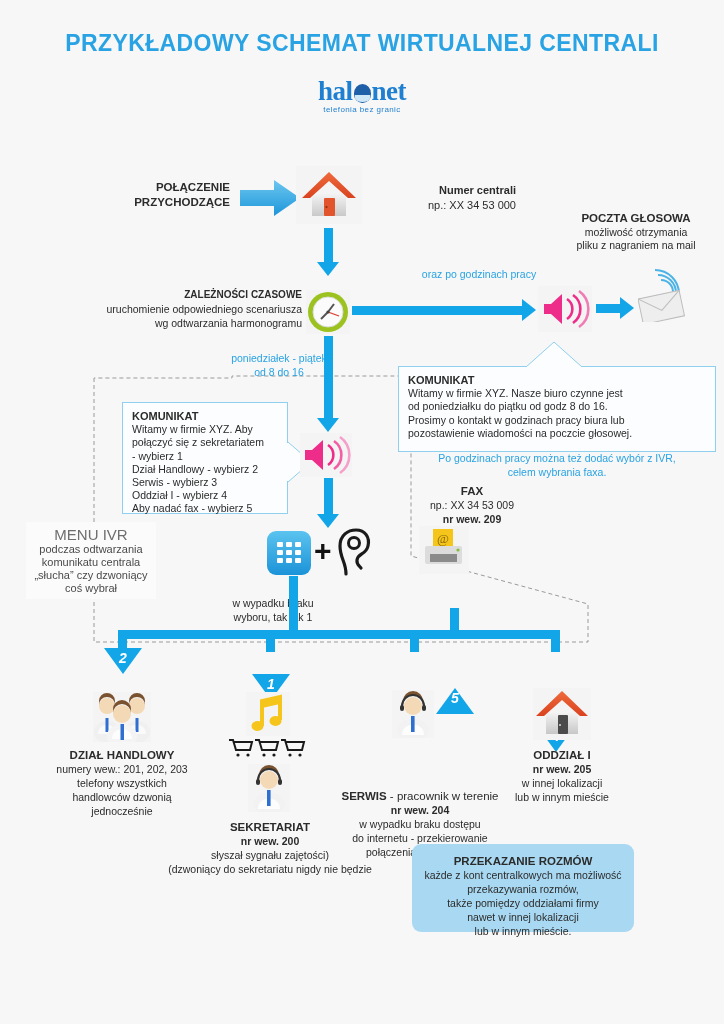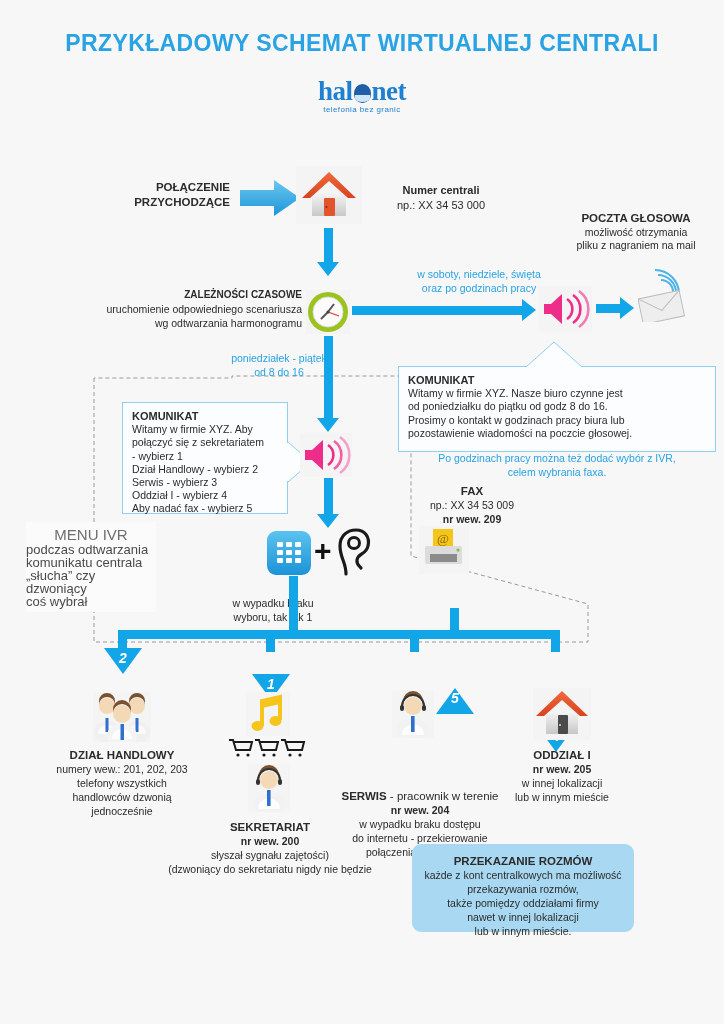--- a/index.html
+++ b/index.html
@@ -79,21 +79,21 @@
     box-sizing:border-box;
   }
   .cyanbox{
     background:#a9d9f2;border-radius:9px;
     font-size:10.5px;line-height:14px;text-align:center;
     padding:10px 8px;box-sizing:border-box;
   }
   .iconbox{background:#f4f4f4;}
   .menuivr{background:#fbfbfb;}
   .big-grey{font-size:15px;color:#6e6e6e;font-weight:normal;text-align:center;}
-  .grey-sub{font-size:13px;line-height:13px;color:#4a4a4a;}
+  .grey-sub{font-size:11px;line-height:13px;color:#4a4a4a;text-align:center;}
 </style>
 </head>
 <body>
 
 <div class="abs" id="title">PRZYKŁADOWY SCHEMAT WIRTUALNEJ CENTRALI</div>
 
 <div class="abs" id="logo">
   <div class="word"><span>hal</span><span class="lblob"></span><span>net</span>
     <span class="tag">telefonia bez granic</span>
   </div>
@@ -130,21 +130,21 @@
           <stop offset="1" stop-color="#d9431f"></stop>
         </linearGradient>
       </defs>
     <rect x="16" y="28" width="34" height="22" fill="url(#gh)"></rect>
     <path d="M33,6 L60,32 L52,32 L33,15 L14,32 L6,32 Z" fill="url(#gr)"></path>
     <rect x="28" y="32" width="11" height="18" rx="1" fill="#e2542b"></rect>
     <circle cx="30.5" cy="41" r="1.1" fill="#8a2d12"></circle>
   </svg>
 </div>
 
-<div class="abs tb center" style="left:366px;top:183px;width:150px;line-height:15px;font-size:11px;">
+<div class="abs tb center" style="left:366px;top:183px;width:150px;line-height:15px;font-size:11px;text-align:right;">
   <div class="bold">Numer centrali</div>
   <div>np.: XX 34 53 000</div>
 </div>
 
 <div class="abs varrow" style="left:324px;top:228px;height:36px;"></div>
 <div class="abs tri-d" style="left:317px;top:262px;"></div>
 
 <div class="abs tb right" style="left:60px;top:288px;width:242px;line-height:14px;">
   <div class="bold" style="font-size:10px;">ZALEŻNOŚCI  CZASOWE</div>
   <div>uruchomienie odpowiedniego scenariusza</div>
@@ -156,21 +156,20 @@
     <circle cx="22" cy="22" r="20" fill="#9cc21f"></circle>
     <circle cx="22" cy="22" r="15" fill="#fbfbfb" stroke="#ddd" stroke-width="1"></circle>
     <line x1="22" y1="22" x2="15" y2="29" stroke="#555" stroke-width="2"></line>
     <line x1="22" y1="22" x2="28" y2="14" stroke="#555" stroke-width="2"></line>
     <line x1="22" y1="22" x2="33" y2="26" stroke="#e03b2f" stroke-width="1.3"></line>
     <circle cx="22" cy="22" r="1.6" fill="#444"></circle>
   </svg>
 </div>
 
 <div class="abs blue-note" style="left:368px;top:268px;width:222px;">
-  <div>w soboty, niedziele, święta</div>
   <div>oraz po godzinach pracy</div>
 </div>
 <div class="abs harrow" style="left:352px;top:306px;width:172px;"></div>
 <div class="abs tri-r" style="left:522px;top:299px;"></div>
 
 <div class="abs iconbox" style="left:538px;top:286px;width:54px;height:46px;">
   <svg width="54" height="46" viewBox="0 0 54 46">
     <path d="M6,18 L6,28 L13,28 L24,38 L24,8 L13,18 Z" fill="#ee2d8a"></path>
     <path d="M29,13 A12,12 0 0 1 29,33" fill="none" stroke="#ee2d8a" stroke-width="2.6"></path>
     <path d="M35,9 A17,17 0 0 1 35,37" fill="none" stroke="#ee2d8a" stroke-width="2.6"></path>

